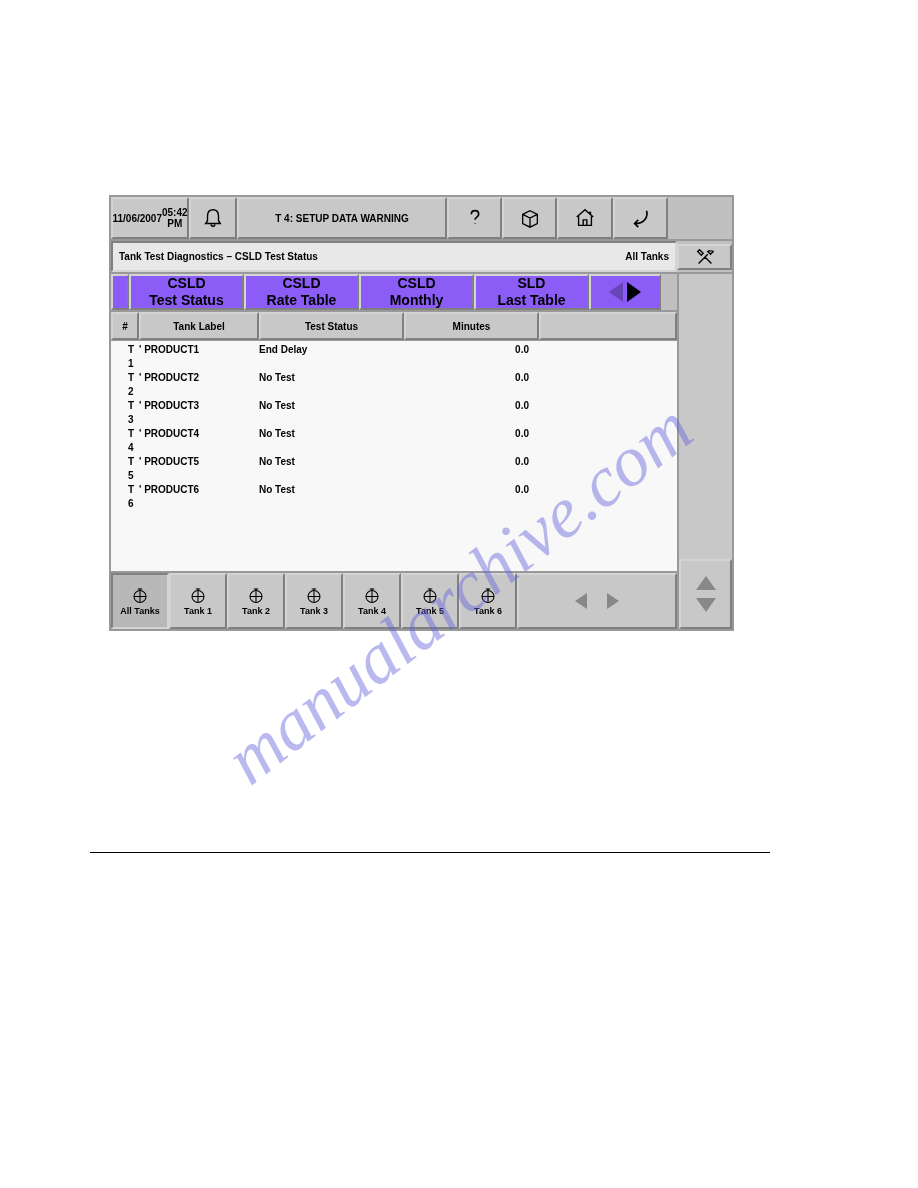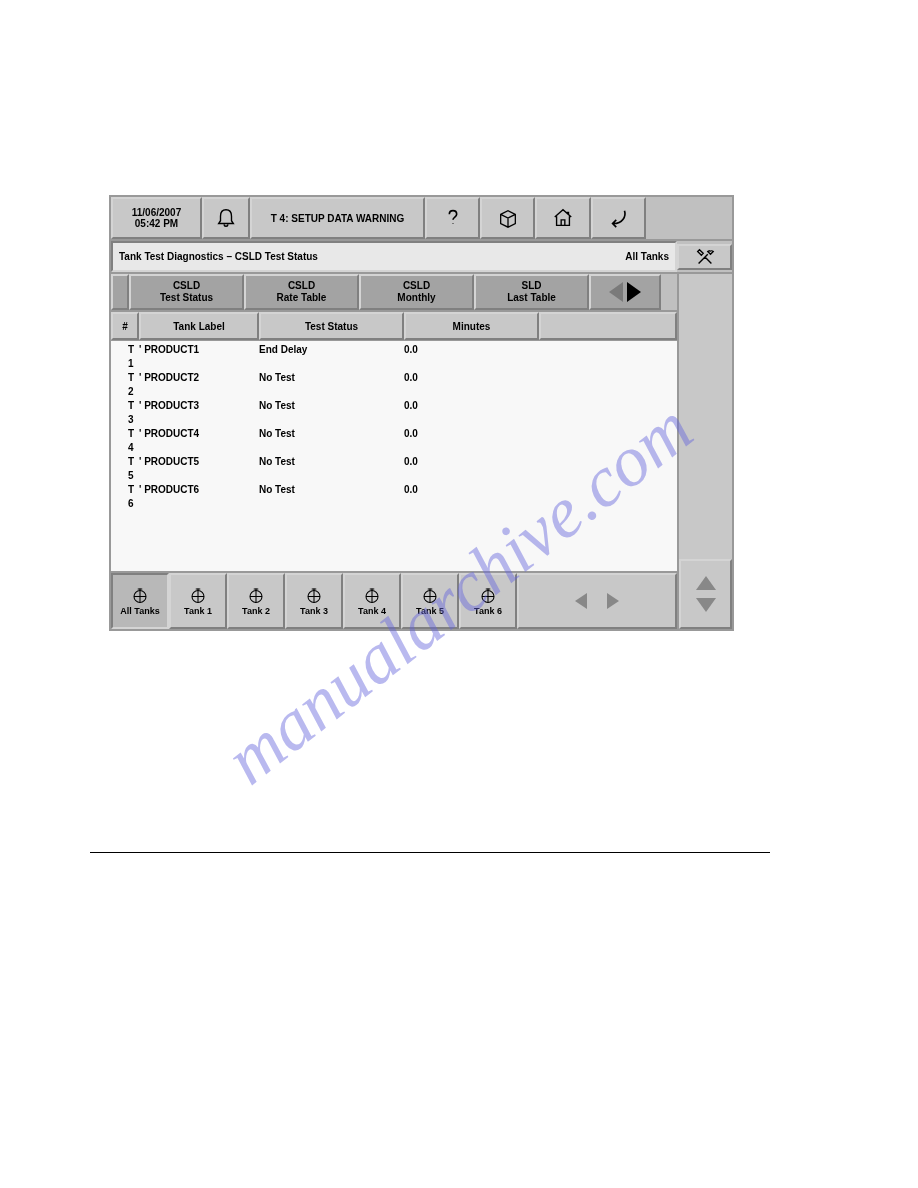--- a/index.html
+++ b/index.html
@@ -20,23 +20,23 @@
     border: 2px outset #d4d4d4;
     background: #c8c8c8;
     display: flex;
     align-items: center;
     justify-content: center;
     font-size: 10px;
     font-weight: bold;
     text-align: center;
     height: 42px;
   }
-  .toolbar-btn.datetime { width: 91px; flex-direction: column; }
+  .toolbar-btn.datetime { width: 78px; flex-direction: row; }
   .toolbar-btn.bell { width: 48px; }
-  .toolbar-btn.title { width: 175px; }
+  .toolbar-btn.title { width: 210px; }
   .toolbar-btn.icon { width: 55px; }
   .toolbar-btn.icon.last { width: 56px; }
   .toolbar-btn.curve { width: 55px; }
   .toolbar-btn svg { width: 22px; height: 22px; }
   
   .sub-header {
     display: flex;
     align-items: center;
     border-bottom: 2px solid #999;
   }
@@ -87,22 +87,22 @@
     height: 70px;
   }
   
   .tabs-row {
     display: flex;
     background: #c0c0c0;
     border-bottom: 2px solid #999;
   }
   .tab {
     border: 2px outset #d4d4d4;
-    background: #a3a3a3;
-    font-size: 10px;
+    background: #8b5cf6;
+    font-size: 14px;
     font-weight: bold;
     text-align: center;
     padding: 4px 2px;
     display: flex;
     align-items: center;
     justify-content: center;
     height: 36px;
     line-height: 1.2;
   }
   .tab.spacer { width: 18px; }
@@ -143,21 +143,21 @@
     font-weight: bold;
     padding: 2px 0;
   }
   .data-row {
     display: flex;
     line-height: 1.4;
   }
   .data-row .c-num { width: 28px; padding-left: 17px; }
   .data-row .c-lbl { width: 120px; }
   .data-row .c-stat { width: 145px; }
-  .data-row .c-min { width: 135px; padding-right: 10px; }
+  .data-row .c-min { width: 135px; text-align: right; padding-right: 10px; }
   
   .bottom-bar {
     display: flex;
     border-top: 2px solid #999;
   }
   .tank-btn {
     border: 2px outset #d4d4d4;
     background: #c8c8c8;
     width: 58px;
     height: 56px;

